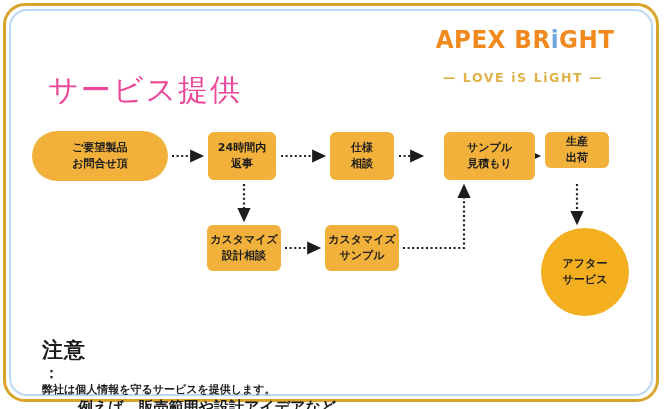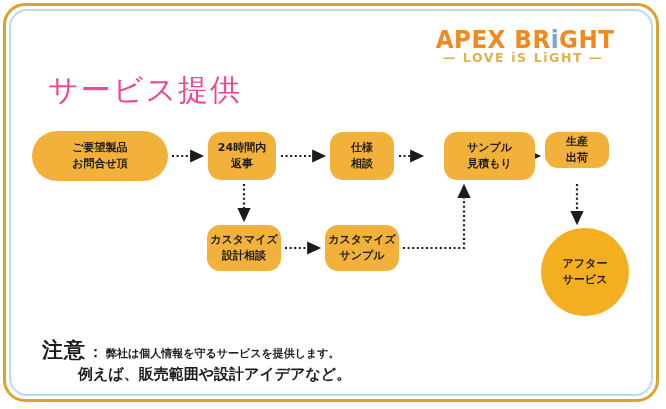--- a/index.html
+++ b/index.html
@@ -54,21 +54,21 @@
     font-weight: bold;
     letter-spacing: 0.5px;
     color: #F08A1E;
     line-height: 1;
     white-space: nowrap;
     display: inline-block;
     transform: scaleX(0.96);
   }
   .logo-word .dotblue { color: #6FA8DC; }
   .logo-tagline {
-    margin-top: 0;
+    margin-top: 20px;
     font-size: 12.5px;
     font-weight: bold;
     letter-spacing: 1.6px;
     color: #E0B14A;
     line-height: 1;
     white-space: nowrap;
   }
 
   
   .page-title {
@@ -92,21 +92,21 @@
     align-items: center;
     justify-content: center;
     font-size: 11px;
     font-weight: bold;
     line-height: 1.45;
     text-align: center;
     box-sizing: border-box;
   }
   .node span { display: block; white-space: nowrap; }
   .node.pill { border-radius: 26px; }
-  .node.rr   { border-radius: 13px; }
+  .node.rr   { border-radius: 6px; }
   .node.circle {
     border-radius: 50%;
     background: #F4AF20;
   }
 
   
   #node-request   { left: 32px;  top: 131px; width: 136px; height: 50px; }
   #node-reply     { left: 208px; top: 132px; width: 68px;  height: 48px; }
   #node-spec      { left: 330px; top: 132px; width: 64px;  height: 48px; text-align: right; }
   #node-sample    { left: 444px; top: 132px; width: 91px;  height: 48px; }
@@ -129,20 +129,21 @@
   .note {
     position: absolute;
     left: 42px;
     top: 336px;
     width: 430px;
     color: #1c1c1c;
   }
   .note-row {
     display: flex;
     align-items: baseline;
+    flex-direction: column;
   }
   .note-label {
     font-size: 21px;
     font-weight: bold;
     letter-spacing: 1px;
     white-space: nowrap;
   }
   .note-colon {
     font-size: 15px;
     font-weight: bold;

